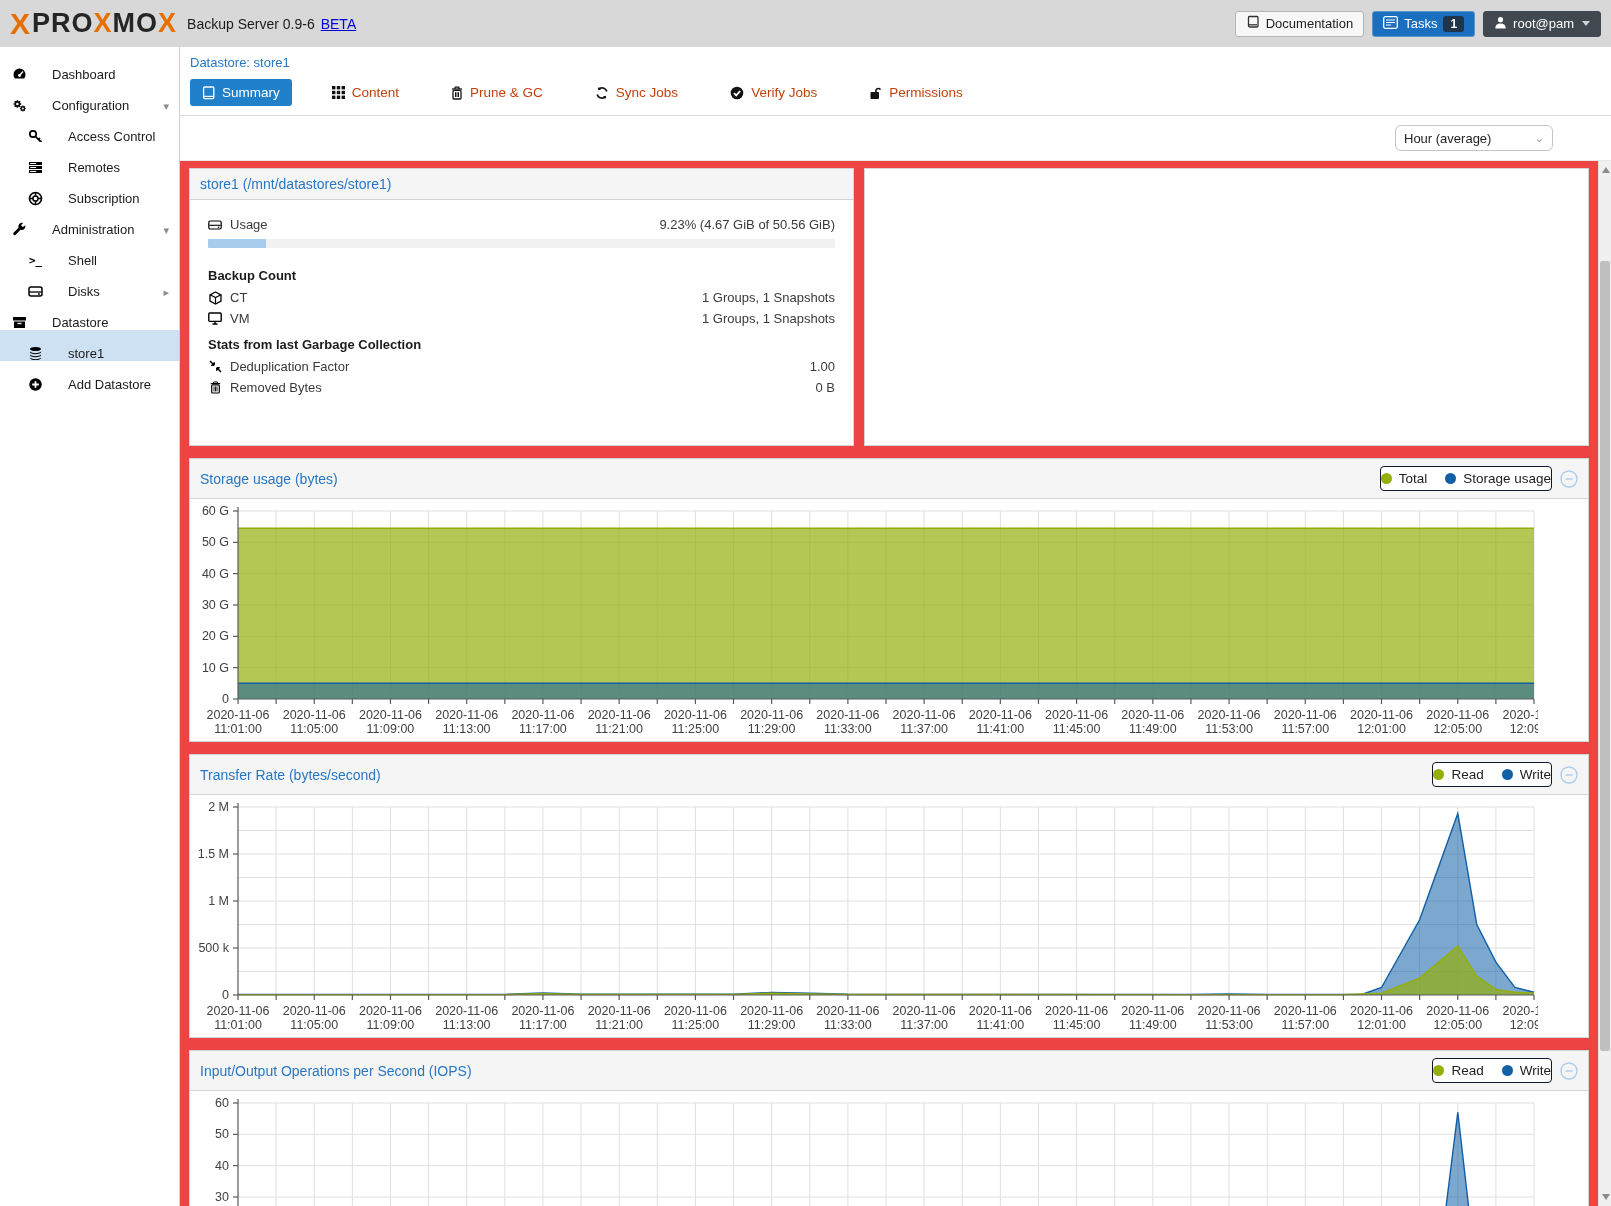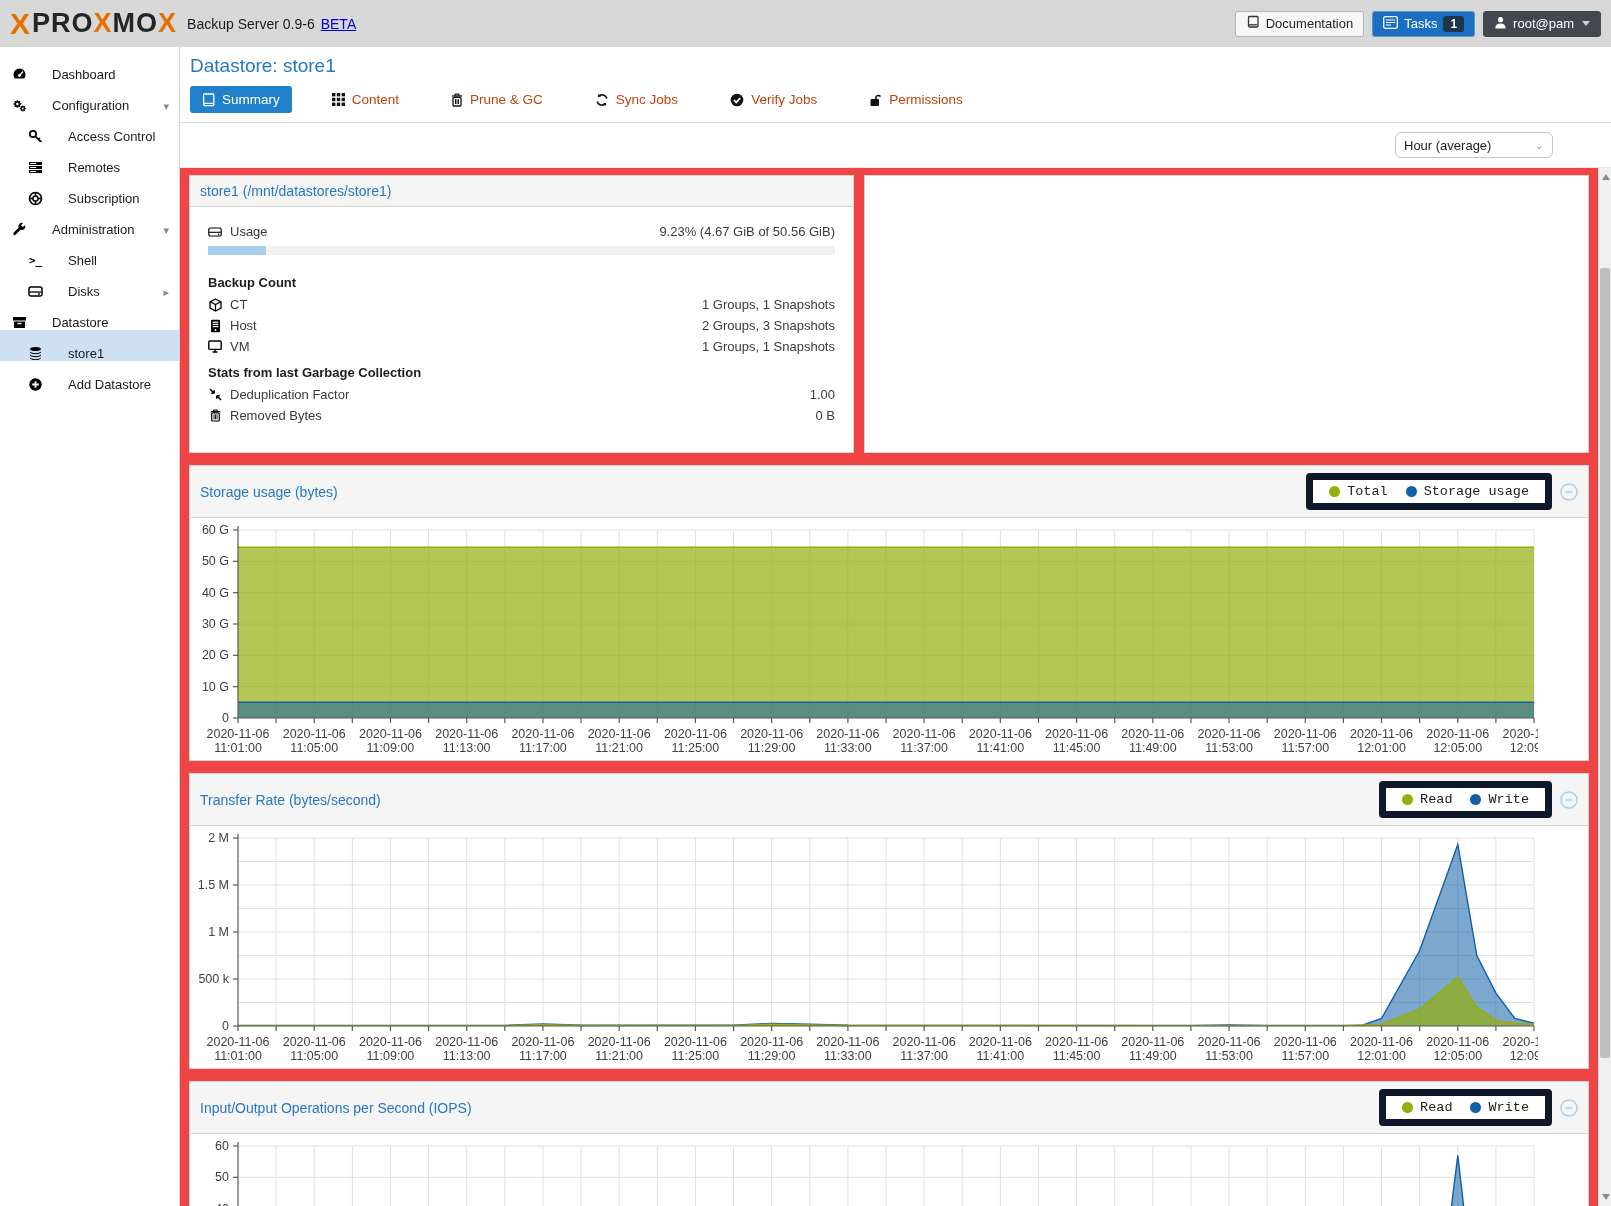--- a/index.html
+++ b/index.html
@@ -29,21 +29,21 @@
   .side-item { height:31px; display:flex; align-items:flex-end; gap:25px; padding:0 8px 0 12px; cursor:pointer; color:#1a1a1a; position:relative; }
   .side-item.lvl1 { padding-left:28px; }
   .side-item.selected { background:#cde1f2; }
   .side-item .caret { position:absolute; right:10px; color:#8a8a8a; font-size:11px; }
   .sicon { width:15px; height:15px; flex:none; display:inline-flex; align-items:center; justify-content:center; }
   .sicon svg { display:block; }
   .shell-glyph { font-family:"DejaVu Sans Mono", monospace; font-weight:bold; font-size:11px; color:#000; }
 
   
   .page-head { padding:8px 10px 0 10px; background:#fff; }
-  .page-title { color:#2777c4; font-size:19px; margin-bottom:9px; }
+  .page-title { color:#2777c4; font-size:13px; margin-bottom:9px; }
   .tabs { display:flex; align-items:center; gap:28px; padding-bottom:9px; }
   .tab { display:flex; align-items:center; gap:7px; font-size:13.5px; color:#c2410c; cursor:pointer; padding:6px 12px; border-radius:3px; }
   .tab.active { background:#2080c9; color:#fff; }
   .tab svg { display:block; }
   .toolbar { border-top:1px solid #d9d9d9; border-bottom:1px solid #e8e8e8; background:#fff; padding:9px 58px 9px 10px; display:flex; justify-content:flex-end; }
   .select { width:158px; height:26px; background:#fff; border:1px solid #c5c5c5; border-radius:6px; display:flex; align-items:center; justify-content:space-between; padding:0 8px; cursor:pointer; color:#222; }
   .select .chev { color:#9a9a9a; font-size:11px; }
 
   
   .scroll-region { position:relative; flex:1; overflow:hidden; background:#ef4444; }
@@ -62,21 +62,21 @@
   .store-body { padding:14px 18px; }
   .kv { display:flex; align-items:center; gap:8px; padding:3px 0; }
   .kv .val { margin-left:auto; text-align:right; }
   .kv .ki { width:14px; display:inline-flex; justify-content:center; }
   .progress { height:9px; background:#f1f1f1; border-radius:1px; margin:4px 0 12px 0; overflow:hidden; }
   .progress .fill { height:100%; background:#a8cdec; }
   .sect { font-weight:bold; color:#1c1c1c; padding:8px 0 4px 0; }
 
   
   .p-chart { margin-top:12px; }
-  .legend-box { display:flex; align-items:center; gap:18px; background:#fff; border:7px solid #0f172a; border-radius:4px; padding:4px 16px;font-family:Liberation Mono, monospace; }
+  .legend-box { display:flex; align-items:center; gap:18px; background:#fff; border:1px solid #0f172a; border-radius:4px; padding:4px 0; }
   .legend-item { display:flex; align-items:center; gap:7px; font-size:13.5px; color:#222; }
   .legend-dot { width:11px; height:11px; border-radius:50%; }
   .chart-mount { background:#fff; }
   .chart-mount svg { display:block; }
 
   
   .vscroll { position:absolute; top:0; right:0; width:13px; bottom:0; background:#f0f0f0; border-left:1px solid #e0e0e0; }
   .vs-arrow { position:absolute; left:0; width:13px; height:14px; display:flex; align-items:center; justify-content:center; cursor:pointer; }
   .vs-arrow.up { top:2px; } .vs-arrow.down { bottom:2px; }
   .tri-up { width:0; height:0; border-left:4px solid transparent; border-right:4px solid transparent; border-bottom:6px solid #8a8a8a; }
@@ -359,35 +359,20 @@
               <div class="sect">Backup Count</div>
               <div class="kv">
                 <span class="ki">
                     <svg width="13" height="14" viewBox="0 0 13 14">
                       <path d="M6.5 1 L12 3.8 L12 10.2 L6.5 13 L1 10.2 L1 3.8 Z" fill="none" stroke="#000" stroke-width="1.3"></path>
                       <path d="M1 3.8 L6.5 6.6 L12 3.8 M6.5 6.6 L6.5 13" fill="none" stroke="#000" stroke-width="1.2"></path>
                     </svg>
                   </span>
                 <span>CT</span>
                 <span class="val">1 Groups, 1 Snapshots</span>
-              </div>
-              <div class="kv">
-                <span class="ki">
-                    <svg width="11" height="14" viewBox="0 0 11 14">
-                      <rect x="1" y="0.8" width="9" height="12.4" rx="1" fill="#000"></rect>
-                      <g fill="#fff">
-                        <rect x="2.6" y="2.6" width="5.8" height="1.2"></rect>
-                        <rect x="2.6" y="4.8" width="5.8" height="1.2"></rect>
-                        <rect x="2.6" y="7" width="5.8" height="1.2"></rect>
-                        <circle cx="5.5" cy="11" r="0.9"></circle>
-                      </g>
-                    </svg>
-                  </span>
-                <span>Host</span>
-                <span class="val">2 Groups, 3 Snapshots</span>
               </div>
               <div class="kv">
                 <span class="ki">
                     <svg width="14" height="13" viewBox="0 0 14 13">
                       <rect x="0.8" y="1" width="12.4" height="8.4" rx="1" fill="none" stroke="#000" stroke-width="1.4"></rect>
                       <path d="M4.5 12 H9.5 M7 9.6 V12" stroke="#000" stroke-width="1.4"></path>
                     </svg>
                   </span>
                 <span>VM</span>
                 <span class="val">1 Groups, 1 Snapshots</span>

